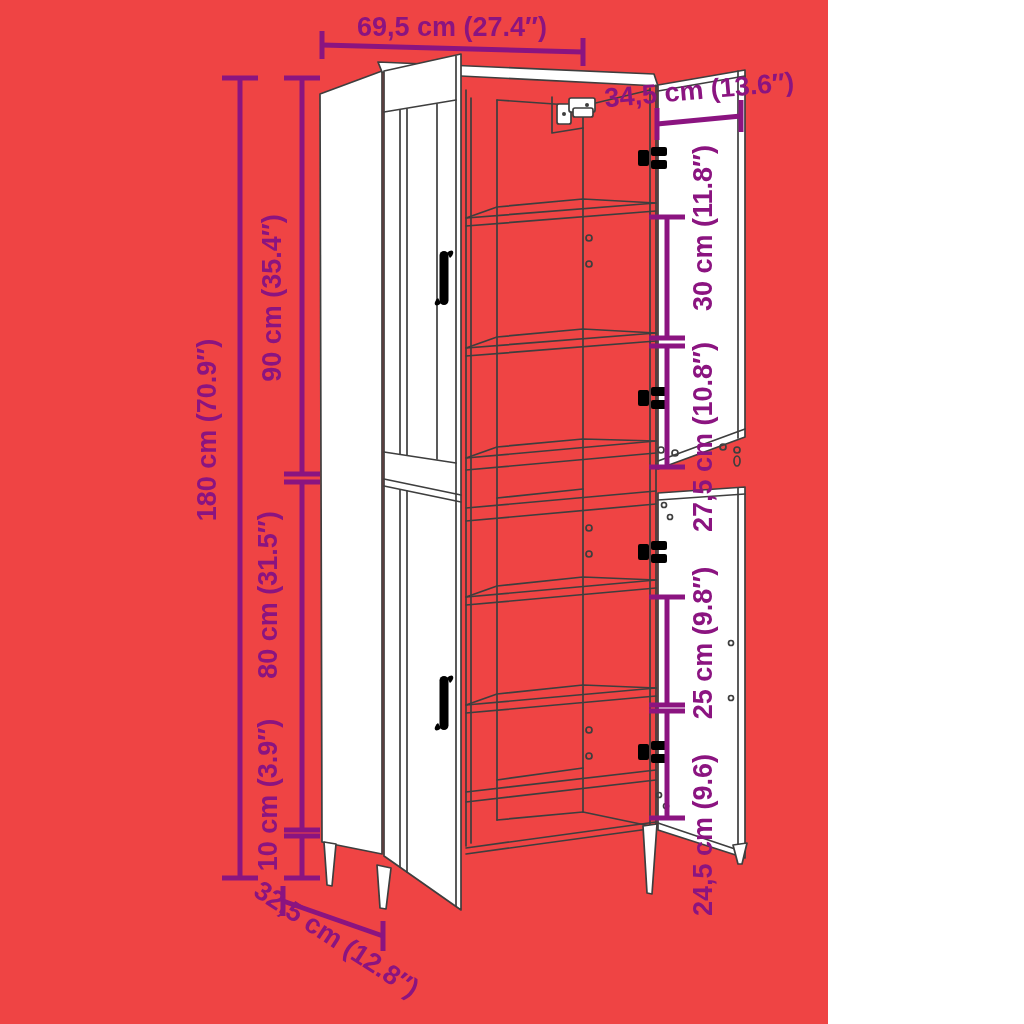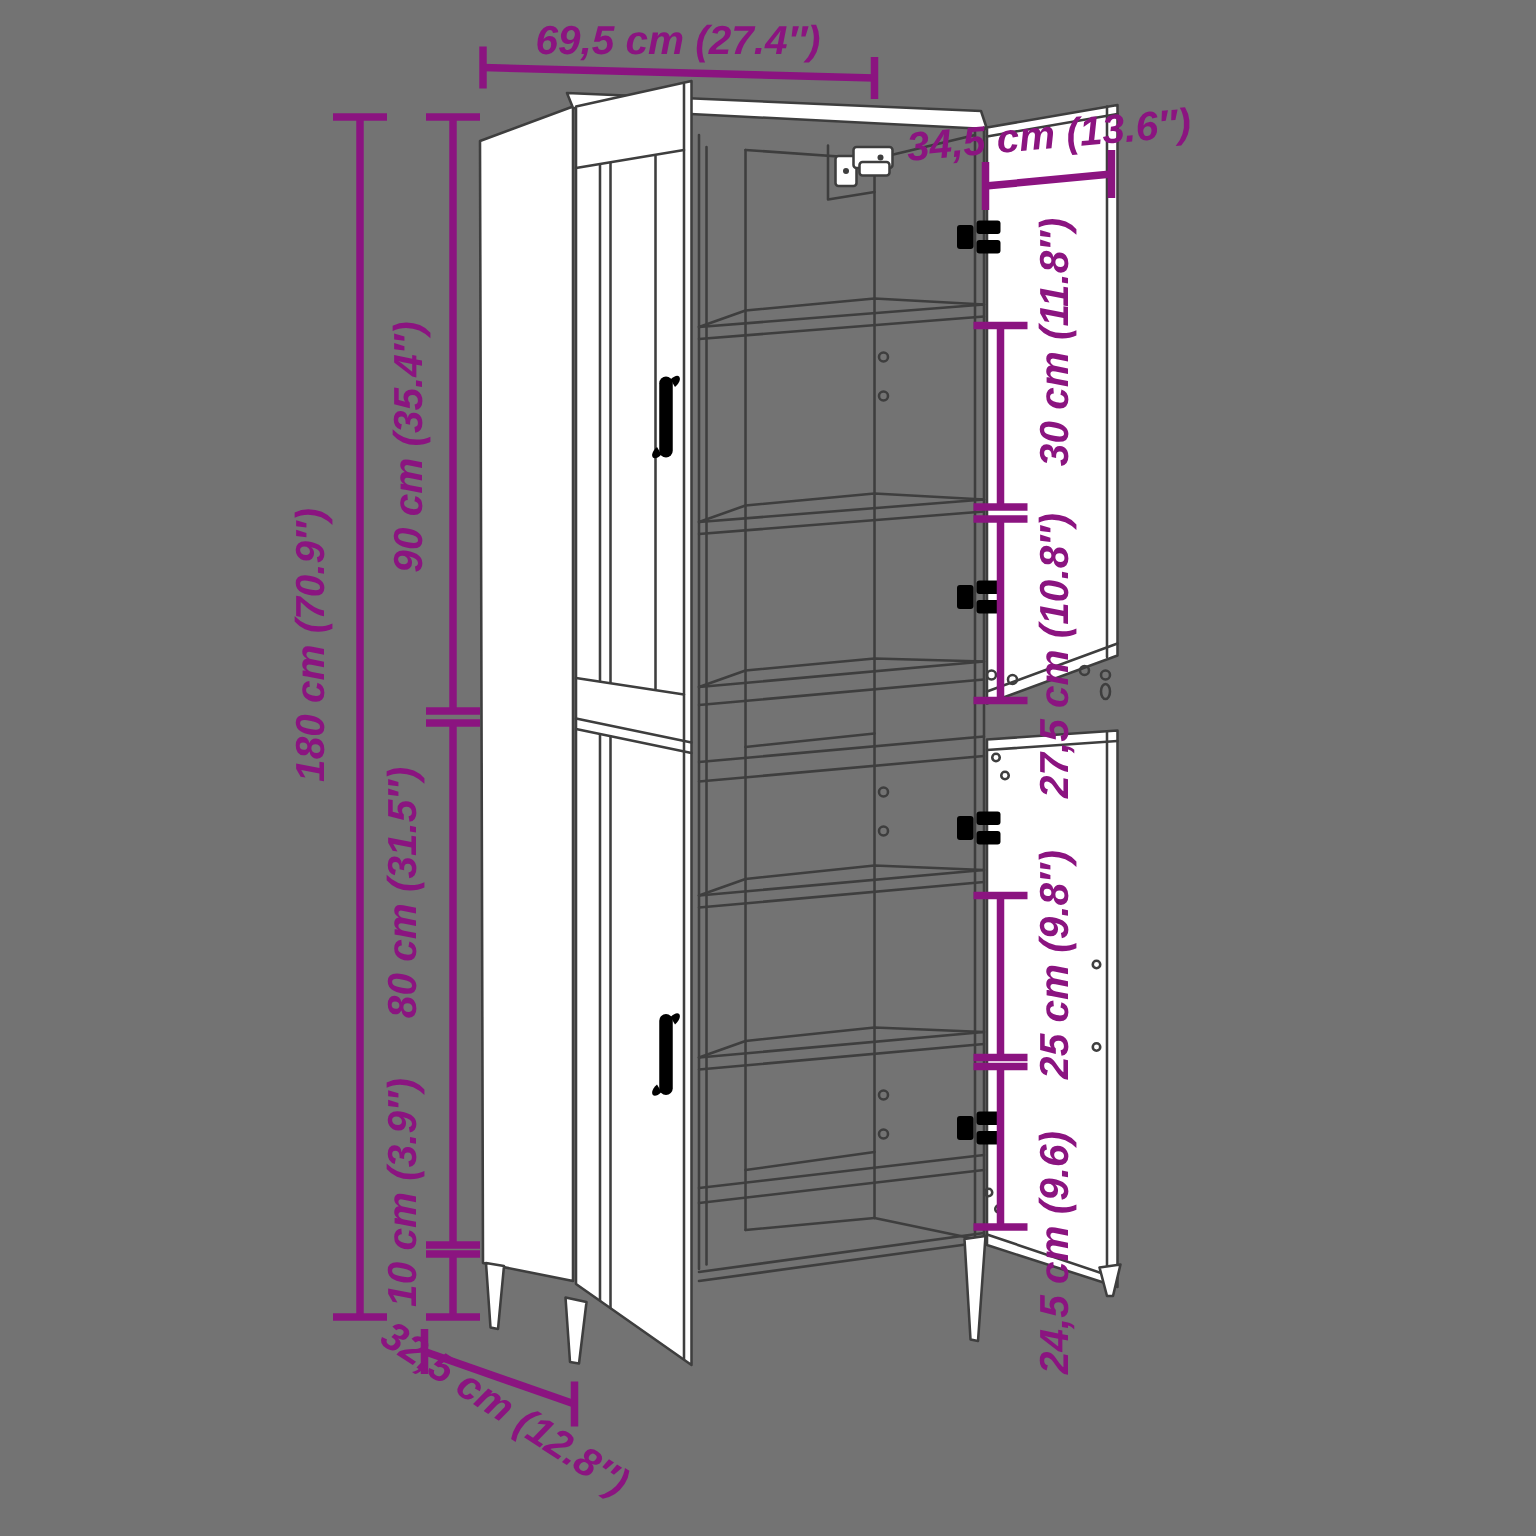--- a/index.html
+++ b/index.html
@@ -1,16 +1,16 @@
 <!DOCTYPE html>
 <html><head>
 <meta charset="utf-8">
 <style>
   html,body{margin:0;padding:0;background:#ffffff;}
-  .stage{position:relative;width:1024px;height:1024px;background:#737373;overflow:hidden;font-style:italic;}
+  .stage{position:relative;width:828px;height:1024px;background:#ef4444;overflow:hidden;}
   
   .art path,.art line,.art rect,.art circle,.art ellipse,.art polygon{
     fill:none;stroke:#3e3e3e;stroke-width:1.7;stroke-linecap:round;stroke-linejoin:round;}
   .art .wfill{fill:#ffffff;}
   .art .dot{fill:#3e3e3e;stroke:none;}
   
   .dim line,.dim path{stroke:#8B1480;stroke-width:5;fill:none;stroke-linecap:butt;}
   .dim text{fill:#8B1480;font-family:"Liberation Sans",sans-serif;font-weight:700;font-size:27px;}
   .anchor-mid{text-anchor:middle;}
 </style>

